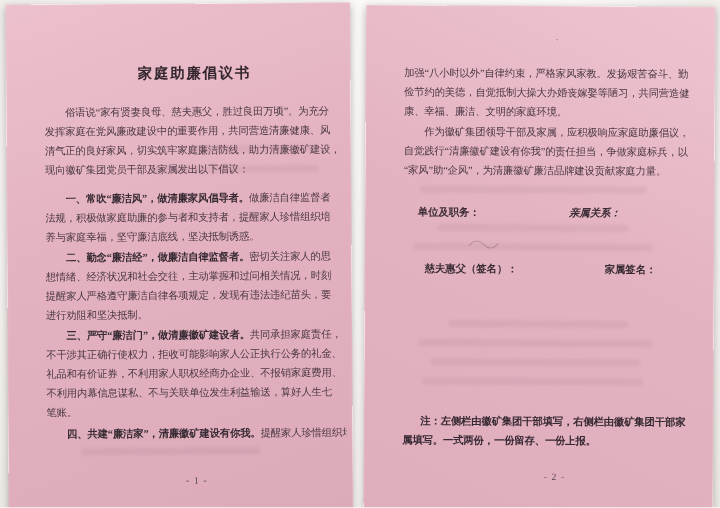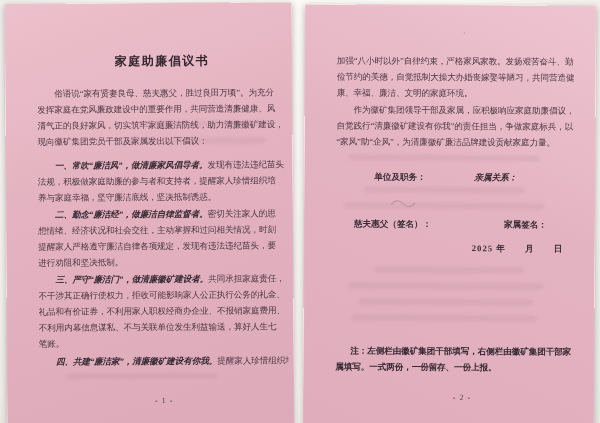--- a/index.html
+++ b/index.html
@@ -22,21 +22,21 @@
     background:linear-gradient(205deg,#eec4d0 0%,#e4b3c1 45%,#dfadbc 100%);
     transform:rotate(0.3deg);
   }
   .textcol{position:absolute;left:32px;right:5px;top:0;bottom:0;}
   .blk{position:absolute;left:0;right:0;}
   .ln{
     height:16px;line-height:16px;white-space:nowrap;overflow:hidden;
     font-size:8.6px;letter-spacing:-0.1px;color:#4a3742;
   }
   .ind{padding-left:17px;}
-  .b{font-weight:bold;color:#372a33;font-style:italic;}
+  .b{font-weight:bold;color:#372a33;}
   .title{
     position:absolute;top:50px;left:0;right:0;text-align:center;
     font-size:12px;font-weight:bold;letter-spacing:1.5px;color:#33262f;
   }
   .pagenum{
     position:absolute;left:0;right:0;text-align:center;
     font-size:8px;color:#554450;letter-spacing:1px;
   }
   .formlabel{
     position:absolute;font-size:8.6px;font-weight:bold;color:#3a2c35;white-space:nowrap;
@@ -60,21 +60,21 @@
       <div class="title">家庭助廉倡议书</div>
 
       <div class="blk" style="top:82px;">
         <div class="ln ind">俗语说“家有贤妻良母、慈夫惠父，胜过良田万顷”。为充分</div>
         <div class="ln">发挥家庭在党风廉政建设中的重要作用，共同营造清廉健康、风</div>
         <div class="ln">清气正的良好家风，切实筑牢家庭廉洁防线，助力清廉徽矿建设，</div>
         <div class="ln">现向徽矿集团党员干部及家属发出以下倡议：</div>
       </div>
 
       <div class="blk" style="top:154px;">
-        <div class="ln ind"><span class="b">一、常吹“廉洁风”，做清廉家风倡导者。</span><span>发现有违法违纪苗头</span></div>
+        <div class="ln ind"><span class="b">一、常吹“廉洁风”，做清廉家风倡导者。</span><span>做廉洁自律监督者</span></div>
         <div class="ln">法规，积极做家庭助廉的参与者和支持者，提醒家人珍惜组织培</div>
         <div class="ln">养与家庭幸福，坚守廉洁底线，坚决抵制诱惑。</div>
       </div>
 
       <div class="blk" style="top:203px;">
         <div class="ln ind"><span class="b">二、勤念“廉洁经”，做廉洁自律监督者。</span><span>密切关注家人的思</span></div>
         <div class="ln">想情绪、经济状况和社会交往，主动掌握和过问相关情况，时刻</div>
         <div class="ln">提醒家人严格遵守廉洁自律各项规定，发现有违法违纪苗头，要</div>
         <div class="ln">进行劝阻和坚决抵制。</div>
       </div>
@@ -108,25 +108,24 @@
         <div class="ln">康、幸福、廉洁、文明的家庭环境。</div>
       </div>
 
       <div class="blk" style="top:97px;">
         <div class="ln ind">作为徽矿集团领导干部及家属，应积极响应家庭助廉倡议，</div>
         <div class="ln">自觉践行“清廉徽矿建设有你我”的责任担当，争做家庭标兵，以</div>
         <div class="ln">“家风”助“企风”，为清廉徽矿廉洁品牌建设贡献家庭力量。</div>
       </div>
     </div>
 
-    <div class="formlabel" style="left:70px;top:167px;">单位及职务：</div>
+    <div class="formlabel" style="left:44px;top:167px;">单位及职务：</div>
     <div class="formlabel" style="left:170px;top:167px;font-style:italic;">亲属关系：</div>
     <div class="formlabel" style="left:50px;top:214px;">慈夫惠父（签名）：</div>
     <div class="formlabel" style="left:170px;top:214px;margin-left:30px;">家属签名：</div>
-    <div class="formlabel" style="left:168px;top:238px;letter-spacing:1px;">2025 年　　月　　日</div>
 
     <div class="textcol">
       <div class="blk note" style="top:338px;">
         <div class="ln" style="padding-left:15px;">注：左侧栏由徽矿集团干部填写，右侧栏由徽矿集团干部家</div>
         <div class="ln">属填写。一式两份，一份留存、一份上报。</div>
       </div>
       <div class="pagenum" style="top:388px;">- 2 -</div>
     </div>
 
     <svg class="squiggle" style="left:86px;top:194px;" width="26" height="10" viewBox="0 0 26 10">

